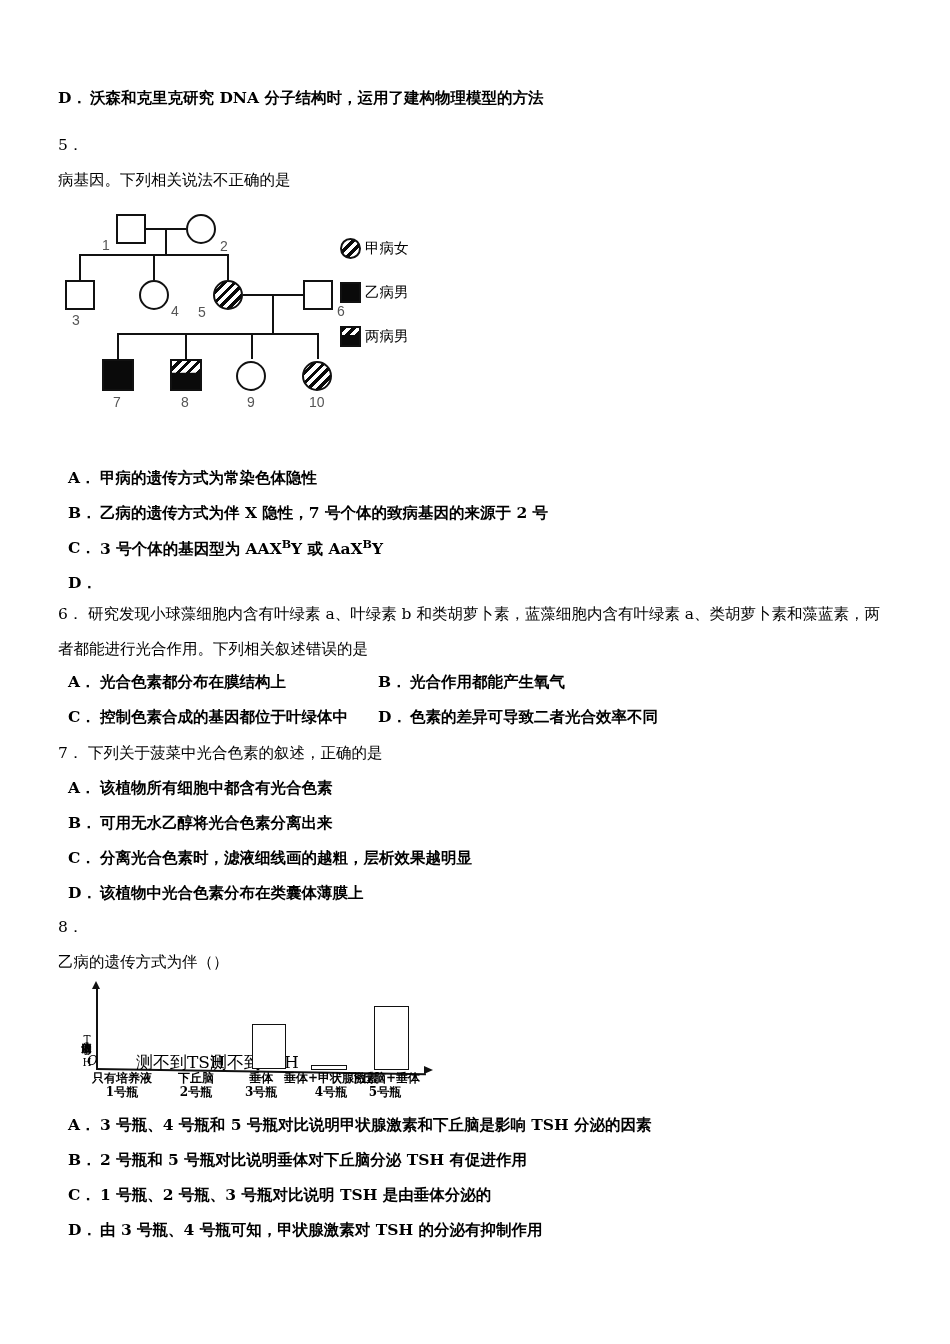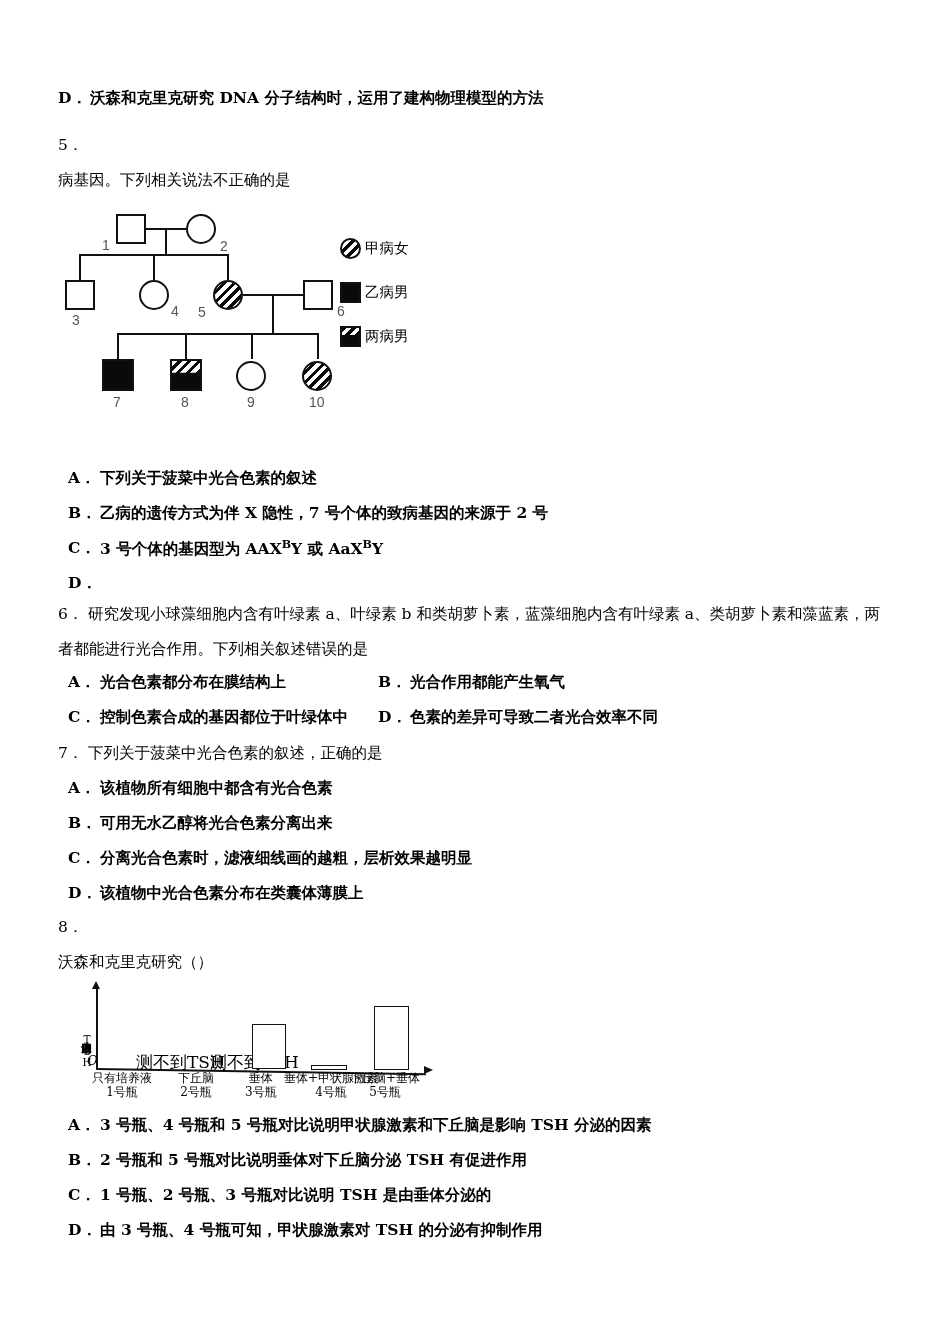--- a/index.html
+++ b/index.html
@@ -194,21 +194,21 @@
     white-space: nowrap;
     margin-left: 36px;
   }
   #chart .xlbl {
     position: absolute;
     font-size: 12px;
     line-height: 13.5px;
     text-align: center;
     font-family: "DejaVu Serif", serif;
     white-space: nowrap;
-    font-weight: normal;
+    font-weight: bold;
   }
   #chart .xlbl .l2 { display: block; }
 </style>
 </head>
 <body>
 
 <div class="page">
 
   <div class="opt-letter" style="left:58px; top:88px;">D．</div>
   <div class="opt-text" style="left:90px; top:88px;">沃森和克里克研究 DNA 分子结构时，运用了建构物理模型的方法</div>
@@ -269,21 +269,21 @@
       <div class="lg-mark fill-black"></div>
       <div class="lg-txt">乙病男</div>
     </div>
     <div class="lg-row" style="left:0; top:88px;">
       <div class="lg-mark half-hatch-top"></div>
       <div class="lg-txt">两病男</div>
     </div>
   </div>
 
   <div class="opt-letter" style="left:68px; top:468px;">A．</div>
-  <div class="opt-text" style="left:100px; top:468px;">下列关于菠菜中光合色素的叙述</div>
+  <div class="opt-text" style="left:100px; top:468px;">甲病的遗传方式为常染色体隐性</div>
 
   <div class="opt-letter" style="left:68px; top:503px;">B．</div>
   <div class="opt-text" style="left:100px; top:503px;">乙病的遗传方式为伴 X 隐性，7 号个体的致病基因的来源于 2 号</div>
 
   <div class="opt-letter" style="left:68px; top:538px;">C．</div>
   <div class="opt-text" style="left:100px; top:538px;">3 号个体的基因型为 AAX<sup>B</sup>Y 或 AaX<sup>B</sup>Y</div>
 
   <div class="opt-letter" style="left:68px; top:573px;">D．</div>
 
   <div class="qnum" style="left:58px; top:604px;">6．</div>
@@ -309,21 +309,21 @@
   <div class="opt-letter" style="left:68px; top:813px;">B．</div>
   <div class="opt-text" style="left:100px; top:813px;">可用无水乙醇将光合色素分离出来</div>
 
   <div class="opt-letter" style="left:68px; top:848px;">C．</div>
   <div class="opt-text" style="left:100px; top:848px;">分离光合色素时，滤液细线画的越粗，层析效果越明显</div>
 
   <div class="opt-letter" style="left:68px; top:883px;">D．</div>
   <div class="opt-text" style="left:100px; top:883px;">该植物中光合色素分布在类囊体薄膜上</div>
 
   <div class="qnum" style="left:58px; top:917px;">8．</div>
-  <div class="stem" style="left:58px; top:952px;">沃森和克里克研究（）</div>
+  <div class="stem" style="left:58px; top:952px;">乙病的遗传方式为伴（）</div>
 
   <div id="chart">
     <div class="ylabel">
       <span>培养液内TSH</span>
       <span>的浓度值</span>
     </div>
     <div class="axis-y"></div>
     <div class="axis-y-arrow"></div>
     <div class="axis-x"></div>
     <div class="axis-x-arrow"></div>

